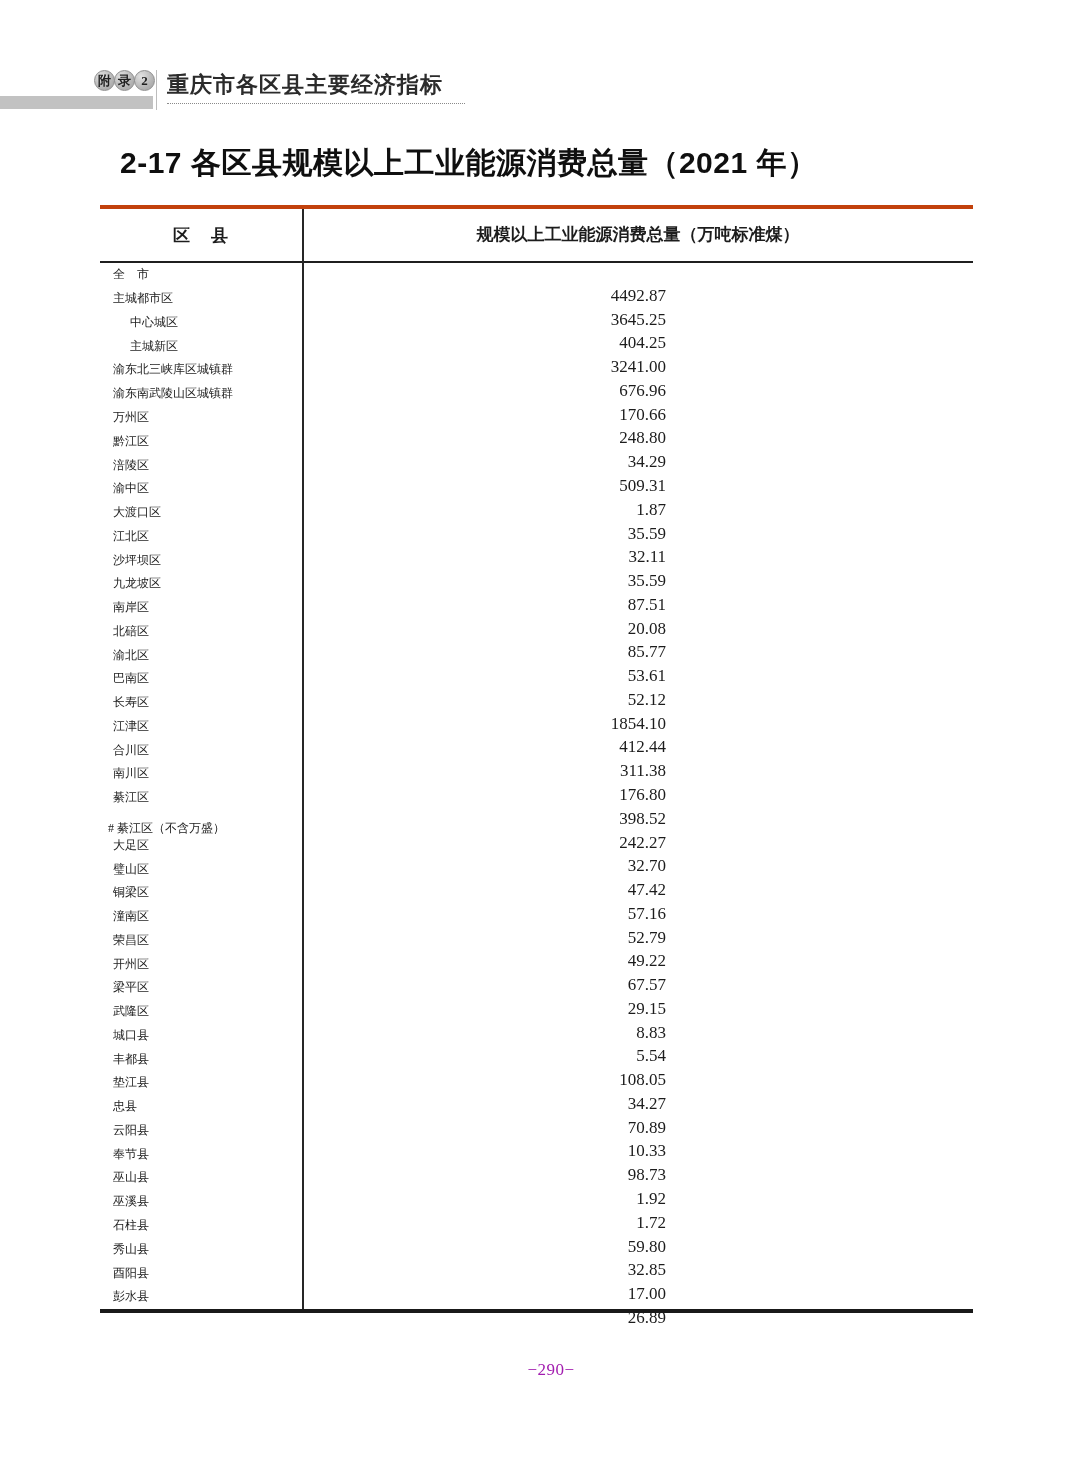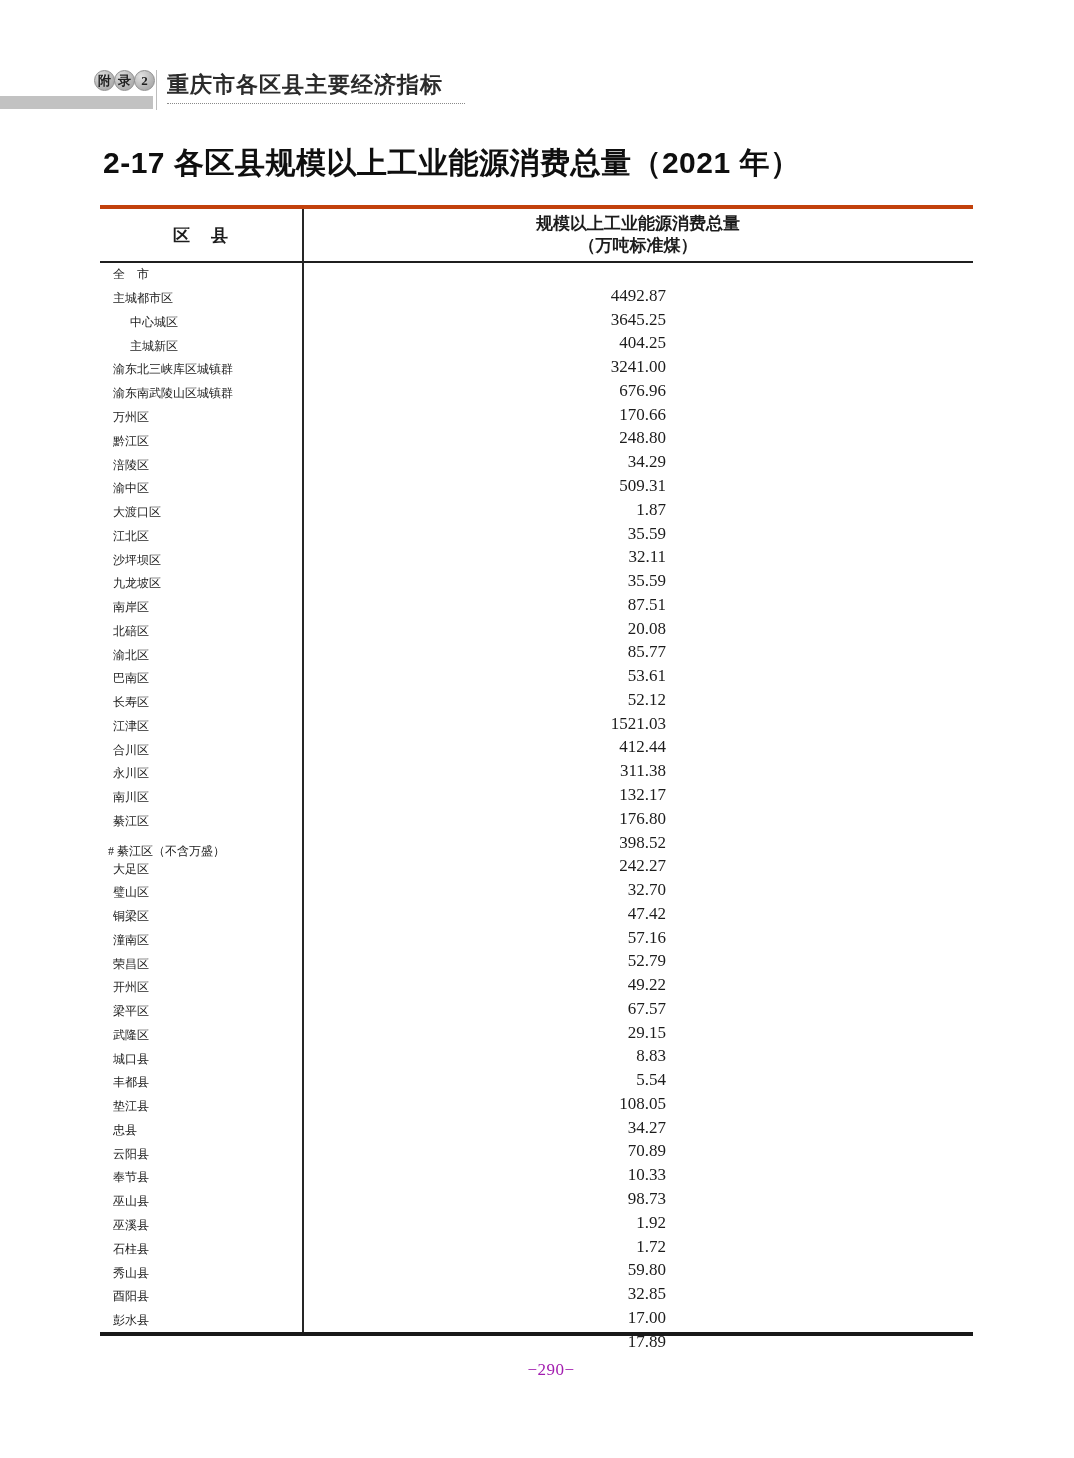--- a/index.html
+++ b/index.html
@@ -45,21 +45,21 @@
     white-space:nowrap;
   }
   .chapter-underline{
     position:absolute;left:167px;top:103px;
     width:298px;height:0;
     border-bottom:1px dotted #8a8a8a;
   }
 
   
   .table-title{
-    position:absolute;left:103px;top:143px;
+    position:absolute;left:120px;top:143px;
     font-family:"Liberation Sans","DejaVu Sans",sans-serif;
     font-size:30px;font-weight:700;letter-spacing:0.5px;color:#0f0f0f;
     white-space:nowrap;
   }
 
   
   .energy-table{
     position:absolute;left:100px;top:205px;
     width:873px;
     border-top:4px solid #c2410c;
@@ -77,21 +77,21 @@
     font-family:"Liberation Sans","DejaVu Sans",sans-serif;
     font-weight:700;font-size:17px;color:#1c1c1c;
   }
   .th-region{
     width:203px;flex:none;
     display:flex;align-items:center;justify-content:center;
     letter-spacing:2px;
   }
   .th-value{
     flex:1;
-    display:flex;flex-direction:column;align-items:center;justify-content:center;
+    display:flex;flex-direction:row;align-items:center;justify-content:center;
     line-height:22px;
   }
   .tbody{}
   .tr{
     display:flex;height:23.78px;align-items:center;
   }
   .td-region{
     width:203px;flex:none;box-sizing:border-box;
     padding-left:13px;white-space:nowrap;
     font-size:12px;
@@ -225,37 +225,33 @@
     <div class="td-value">53.61</div>
   </div>
 
   <div class="tr">
     <div class="td-region indent-0">巴南区</div>
     <div class="td-value">52.12</div>
   </div>
 
   <div class="tr">
     <div class="td-region indent-0">长寿区</div>
-    <div class="td-value">1521.03</div>
+    <div class="td-value">1854.10</div>
   </div>
 
   <div class="tr">
     <div class="td-region indent-0">江津区</div>
     <div class="td-value">412.44</div>
   </div>
 
   <div class="tr">
     <div class="td-region indent-0">合川区</div>
     <div class="td-value">311.38</div>
   </div>
 
-  <div class="tr">
-    <div class="td-region indent-0">永川区</div>
-    <div class="td-value">132.17</div>
-  </div>
 
   <div class="tr">
     <div class="td-region indent-0">南川区</div>
     <div class="td-value">176.80</div>
   </div>
 
   <div class="tr">
     <div class="td-region indent-0">綦江区</div>
     <div class="td-value">398.52</div>
   </div>
@@ -355,20 +351,20 @@
     <div class="td-value">32.85</div>
   </div>
 
   <div class="tr">
     <div class="td-region indent-0">酉阳县</div>
     <div class="td-value">17.00</div>
   </div>
 
   <div class="tr">
     <div class="td-region indent-0">彭水县</div>
-    <div class="td-value">17.89</div>
+    <div class="td-value">26.89</div>
   </div>
 </div>
   </div>
 
   <div class="page-number">−290−</div>
 
 </div>
 
 </body></html>

